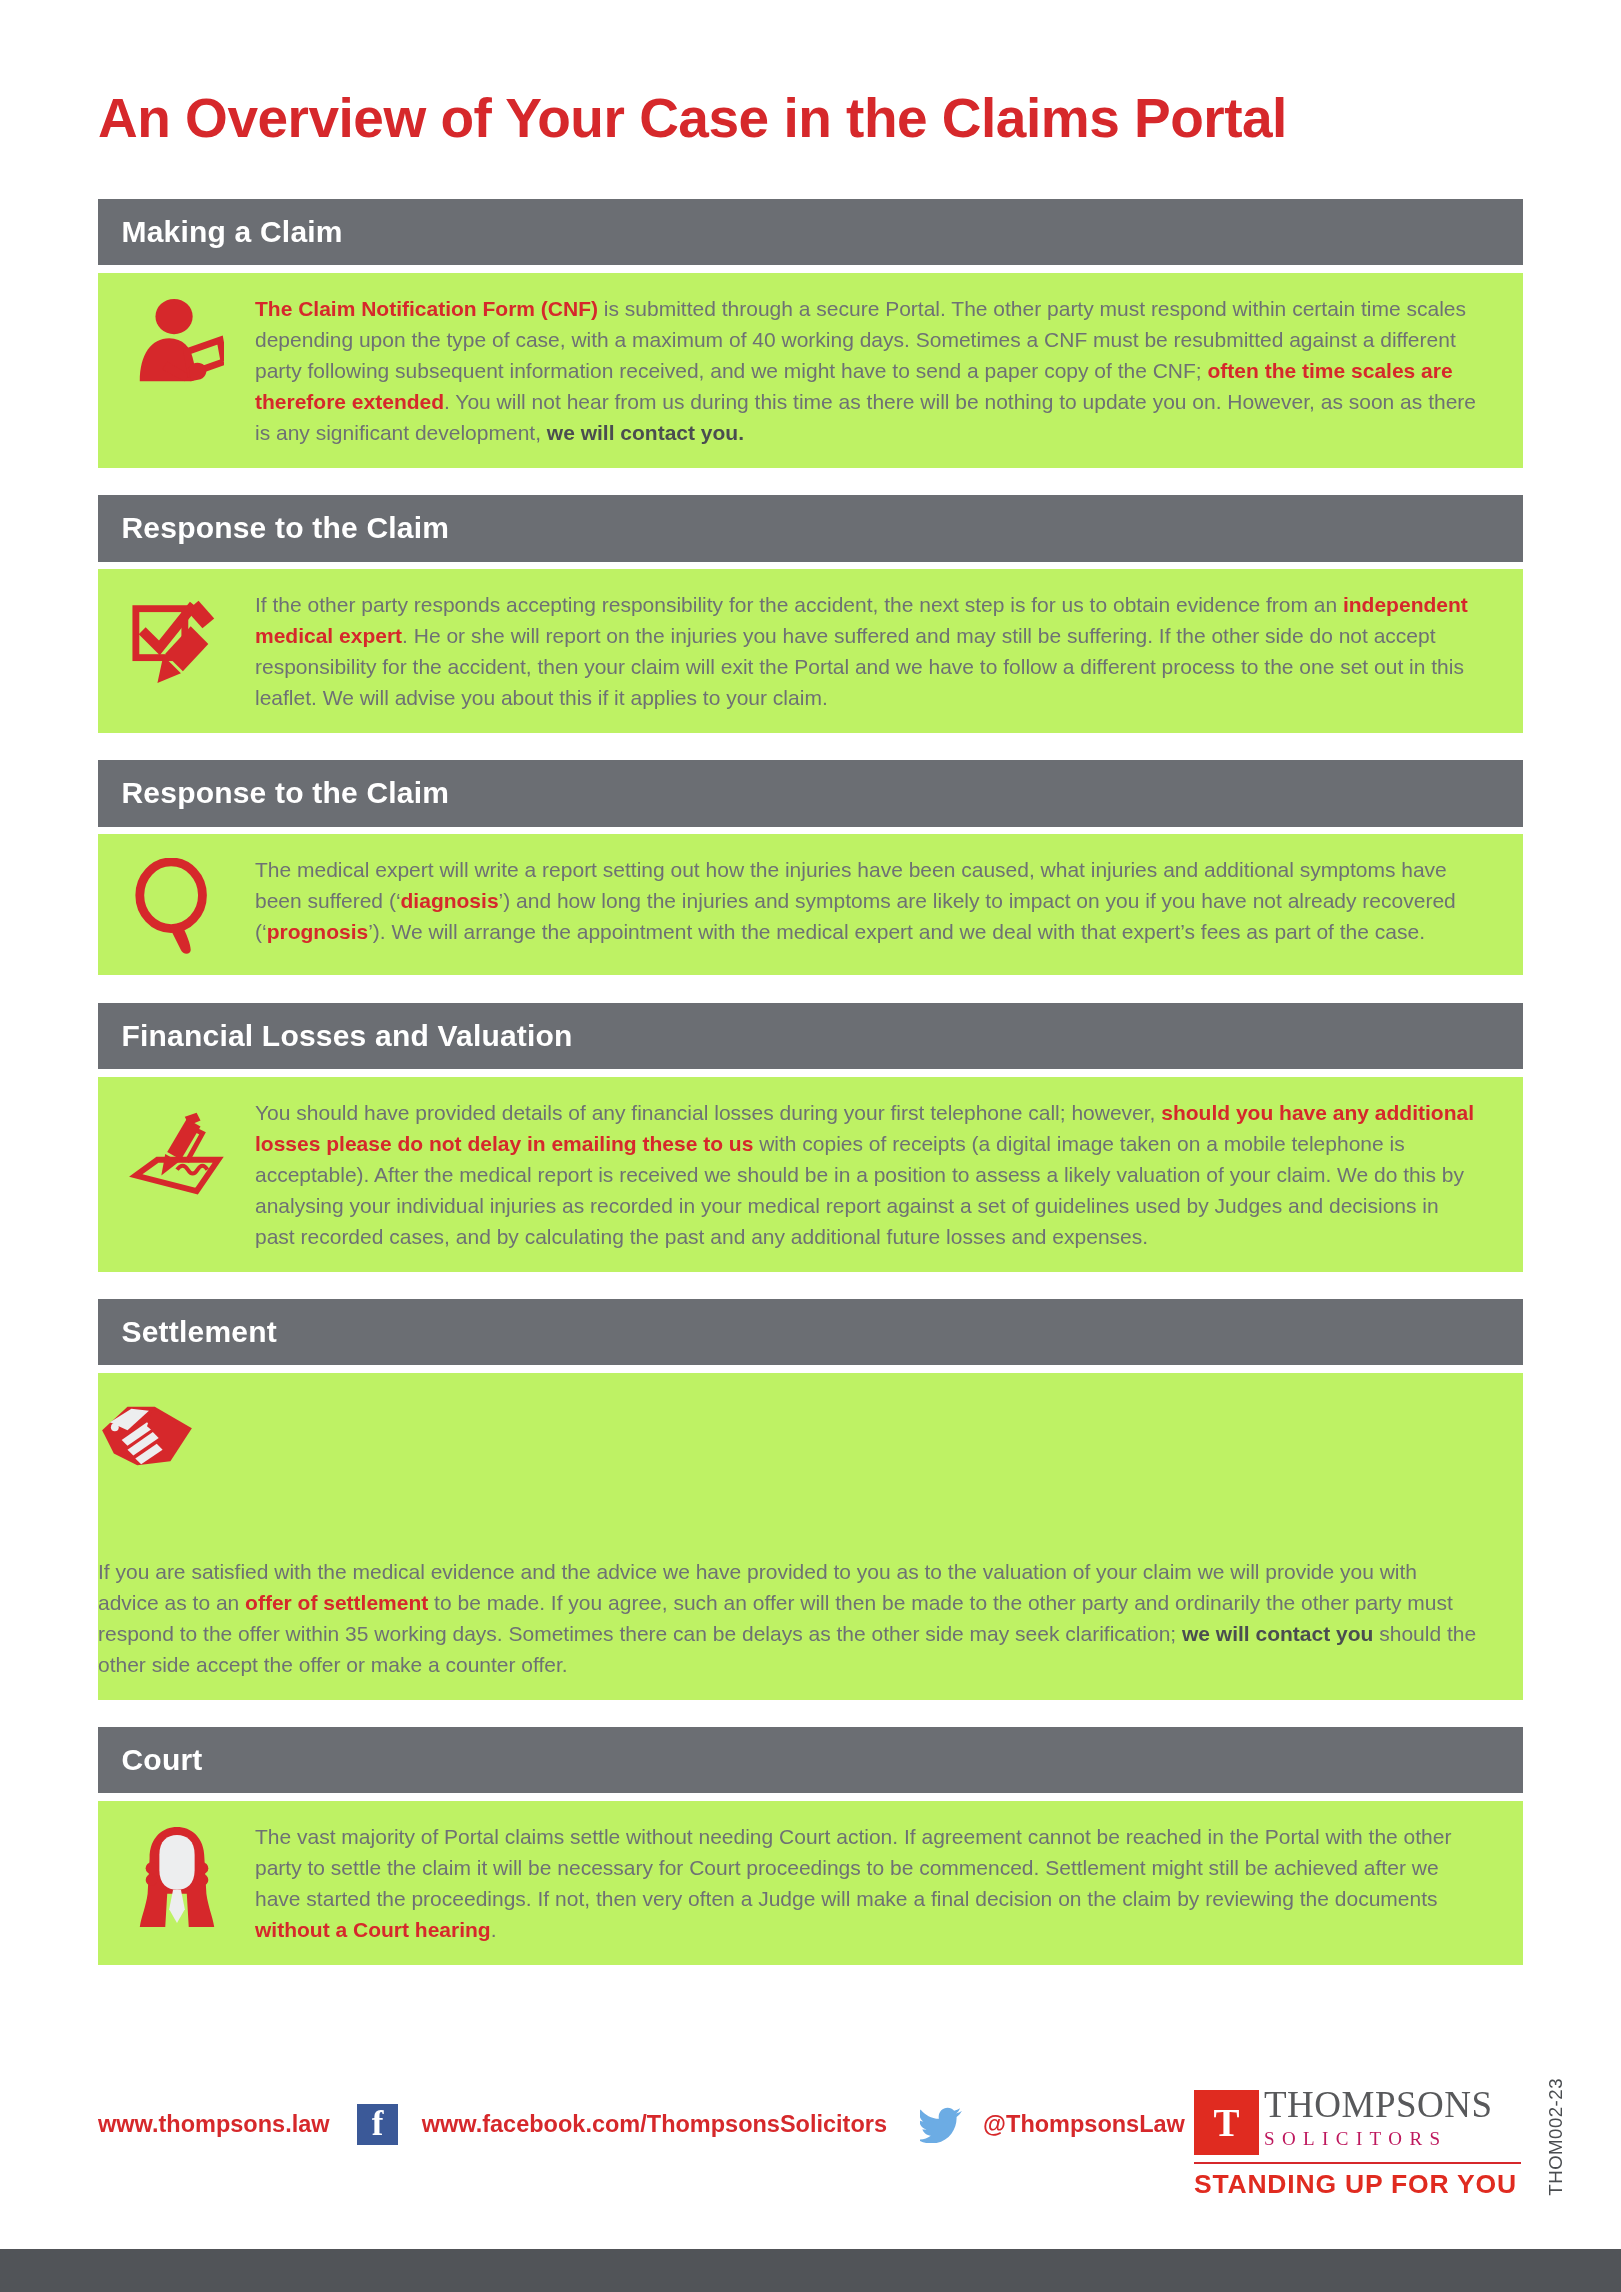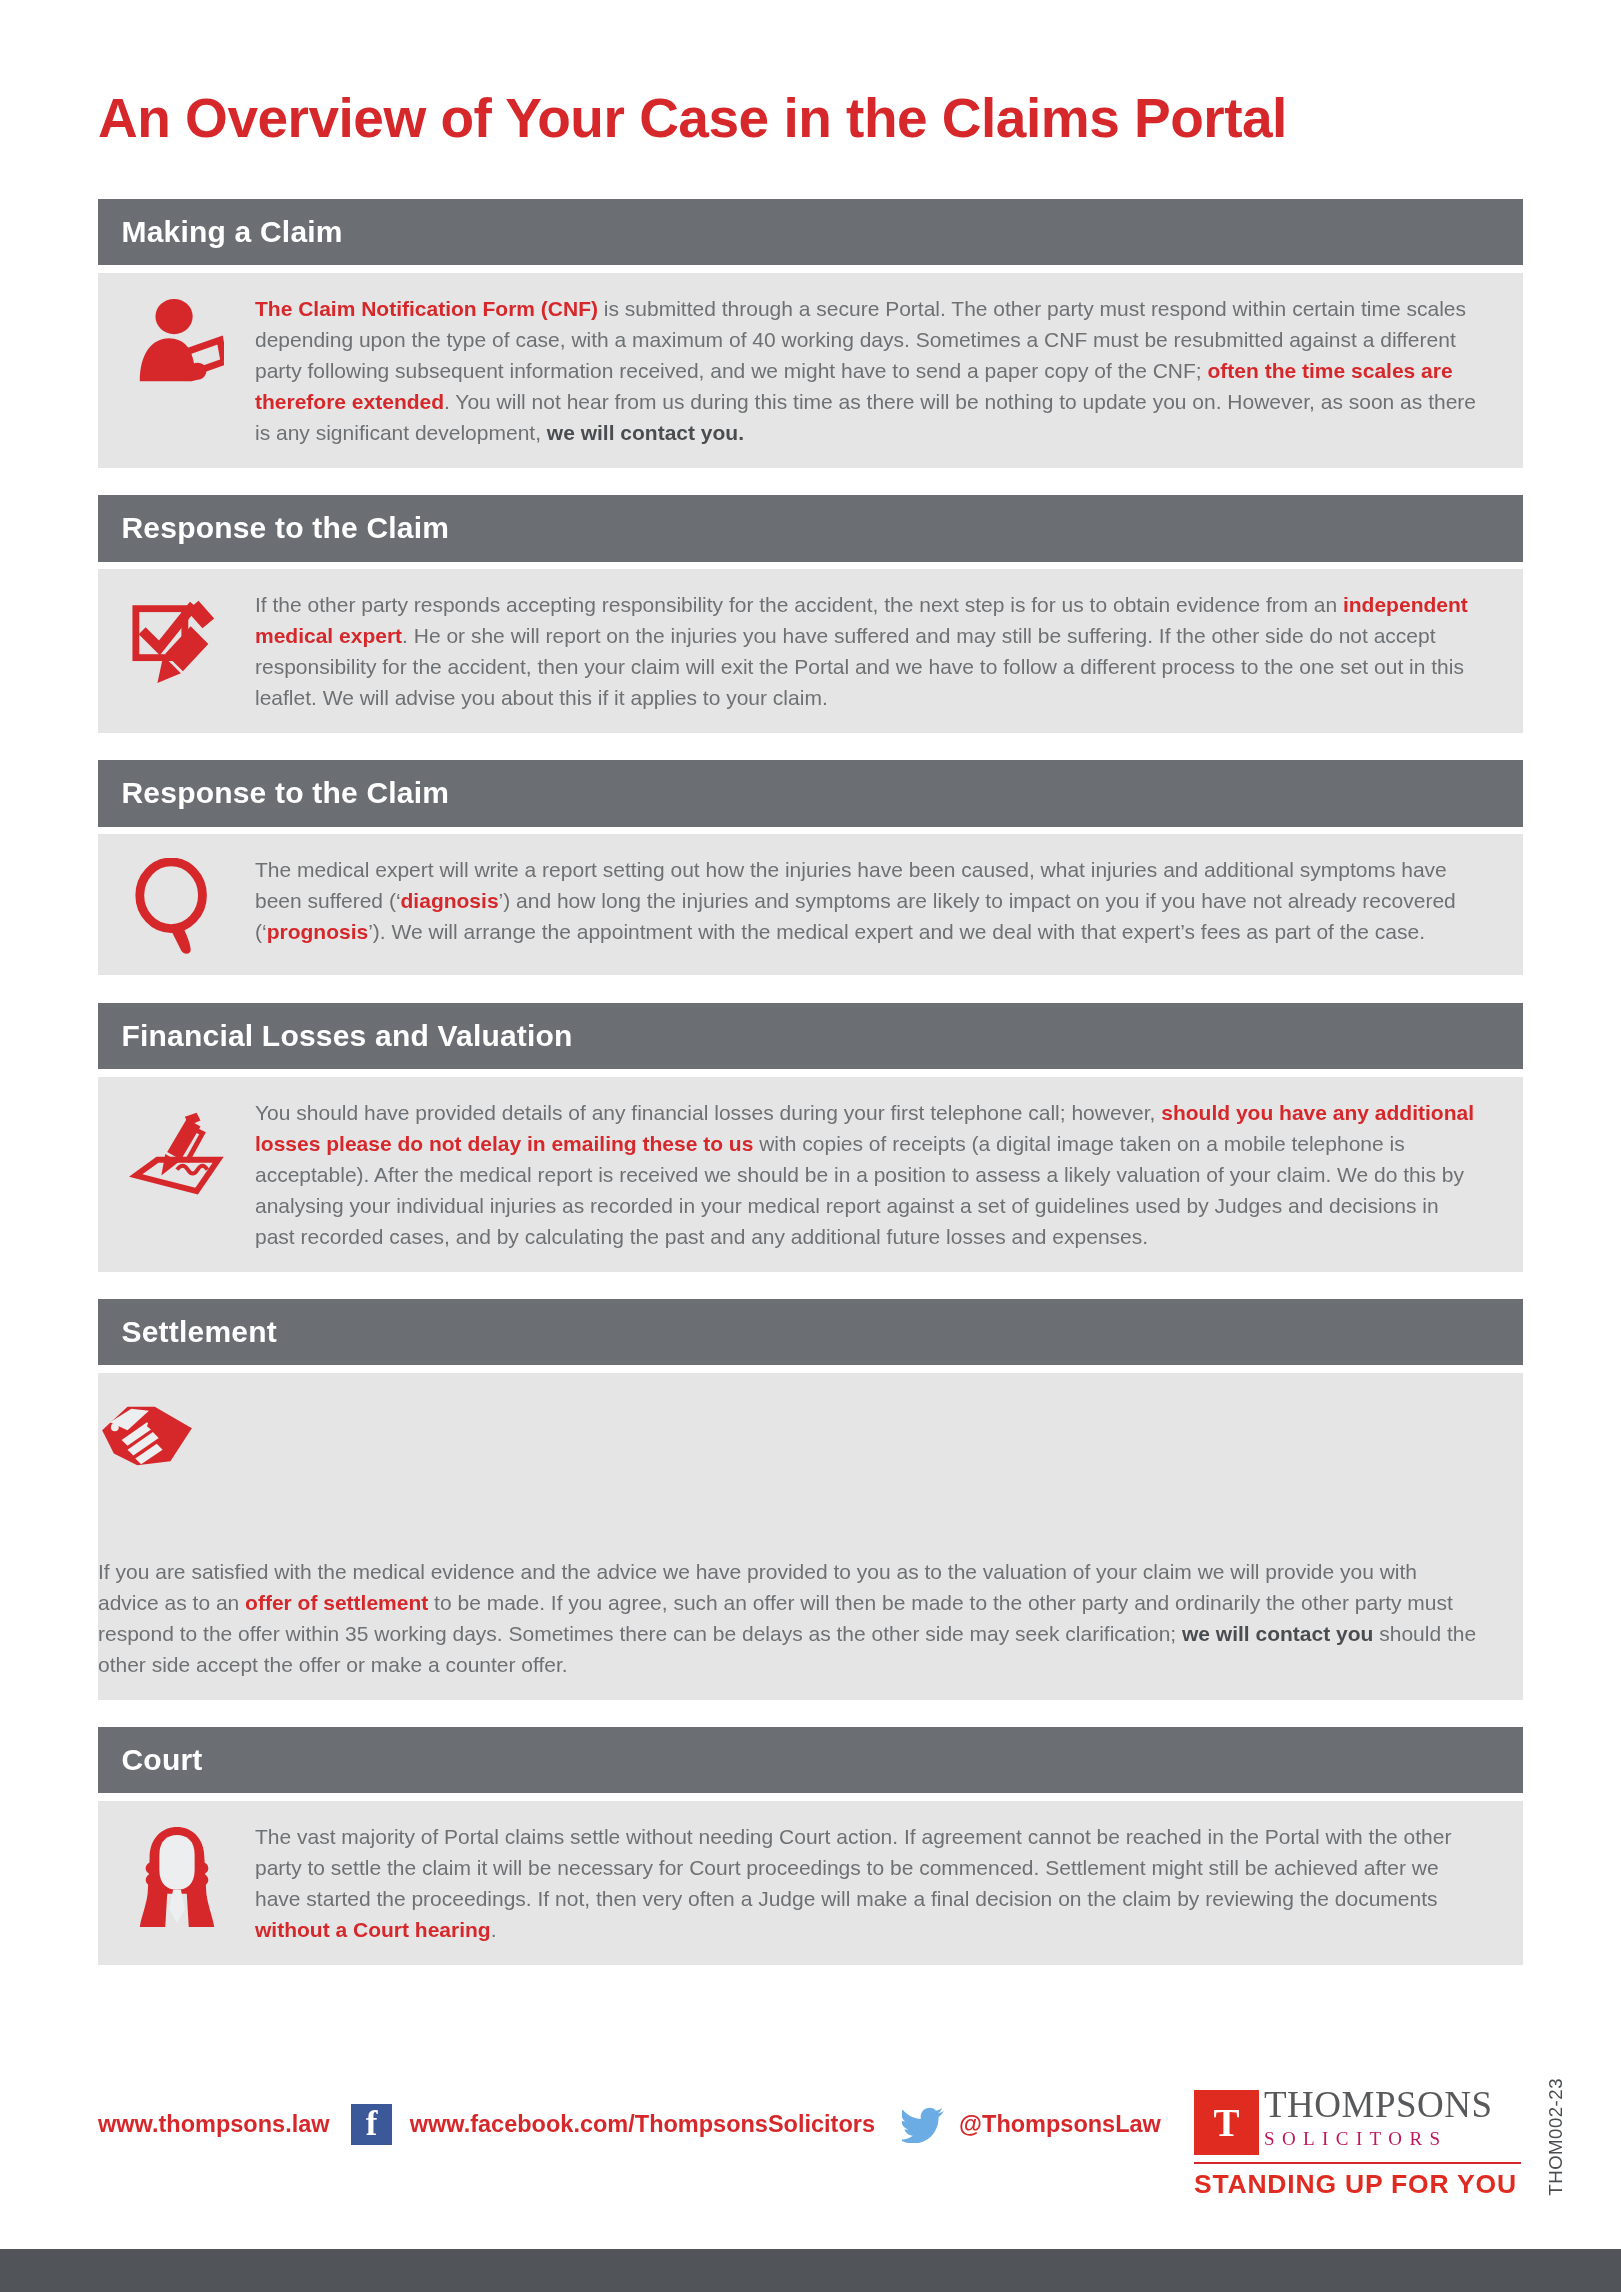--- a/index.html
+++ b/index.html
@@ -47,21 +47,21 @@
     background: #6B6E73;
     color: #ffffff;
     font-size: 30px;
     font-weight: bold;
     letter-spacing: 0.2px;
     padding: 15.7px 0 16.7px 23.5px;
     box-sizing: border-box;
   }
 
   .section-body {
-    background: #e5e5e5;
+    background: #bef264;
     display: flex;
     align-items: flex-start;
     padding: 17.6px 19.6px 19.6px 0;
     box-sizing: border-box;
     margin-top: 7.8px;
   }
   .section-gap { height: 27.4px; }
 
   .icon-cell {
     flex: 0 0 157px;
@@ -96,21 +96,21 @@
     top: 2078px;
     width: 1621px;
     height: 137px;
   }
   .footer-social {
     position: absolute;
     left: 98px;
     top: 25.5px;
     display: flex;
     align-items: center;
-    gap: 0px;
+    gap: 6px;
   }
   .foot-link {
     color: #D6282B;
     font-size: 23.5px;
     font-weight: bold;
     white-space: nowrap;
   }
   .fb-badge {
     width: 41px; height: 41px;
     background: #3B5998;

